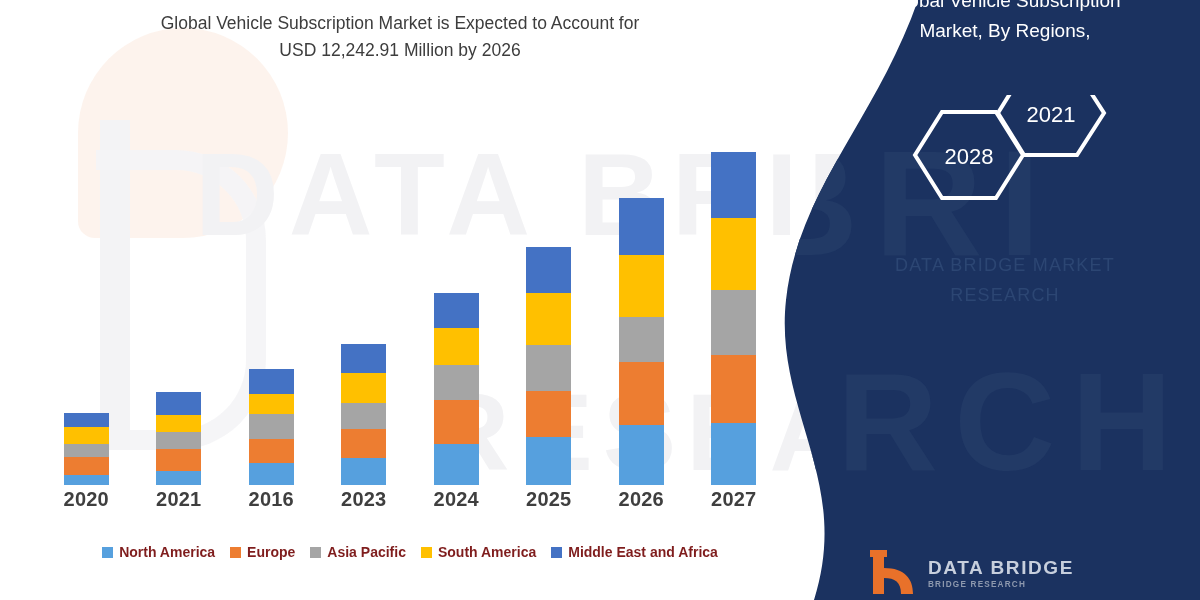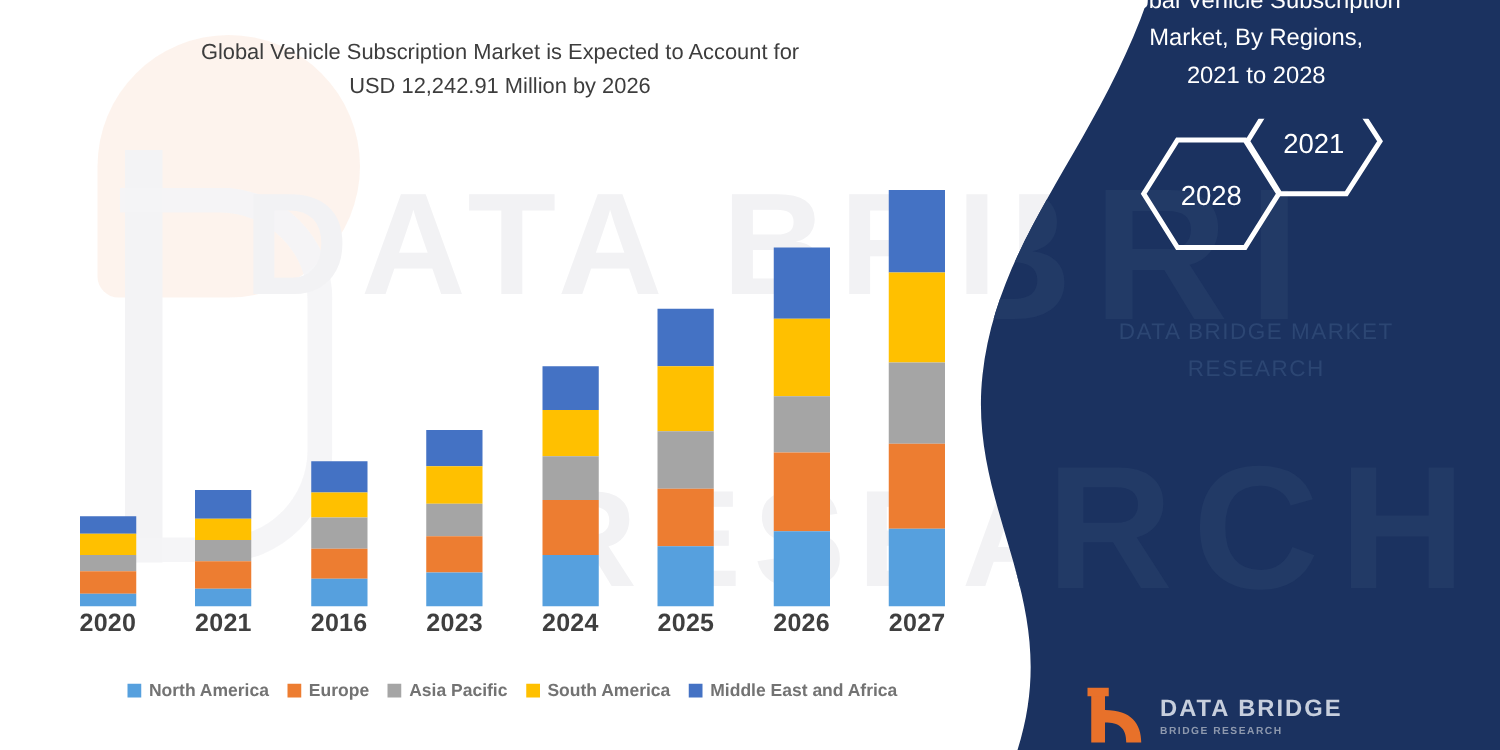--- a/index.html
+++ b/index.html
@@ -68,21 +68,20 @@
 
   .chart-title {
     position: absolute;
     left: 40px; top: 10px;
     width: 720px;
     text-align: center;
     font-size: 17.5px;
     line-height: 27px;
     color: #3d3d3d;
     font-weight: 400;
-    margin-top: 18px;
   }
 
   .plot {
     position: absolute;
     left: 40px; top: 120px;
     width: 740px; height: 365px;
   }
 
   .bars {
     position: absolute;
@@ -133,21 +132,21 @@
   .legend-item {
     display: flex;
     align-items: center;
     gap: 6px;
     white-space: nowrap;
   }
   .swatch { width: 11px; height: 11px; flex: 0 0 auto; }
   .legend-label {
     font-size: 14px;
     font-weight: 700;
-    color: #737373;
+    color: #7f1d1d;
   }
 
   
   .navy {
     position: absolute;
     right: 0; top: 0;
     width: 420px; height: 600px;
     z-index: 3;
   }
   .navy svg { display: block; }
@@ -362,21 +361,20 @@
           <text x="-60" y="470" font-family="Liberation Sans, sans-serif" font-size="140" font-weight="700" letter-spacing="16" fill="#223a66">ARCH</text>
         </g>
       </svg>
     </div>
   </div>
 
   <div class="navy-content">
     <div class="navy-title">
       <div>Global Vehicle Subscription</div>
       <div>Market, By Regions,</div>
-      <div>2021 to 2028</div>
     </div>
 
     <div class="hexwrap">
       <svg width="310" height="130" viewBox="0 0 310 130" xmlns="http://www.w3.org/2000/svg">
 
         <polygon points="35,60 62,17 116,17 143,60 116,103 62,103" fill="none" stroke="#ffffff" stroke-width="4"></polygon>
         <text id="hexText0" x="89" y="69" text-anchor="middle" font-family="Liberation Sans, sans-serif" font-size="22" fill="#ffffff">2028</text>
 
         <polygon points="118,18 144,-24 197,-24 224,18 197,60 144,60" fill="none" stroke="#ffffff" stroke-width="4"></polygon>
         <text id="hexText1" x="171" y="27" text-anchor="middle" font-family="Liberation Sans, sans-serif" font-size="22" fill="#ffffff">2021</text>

